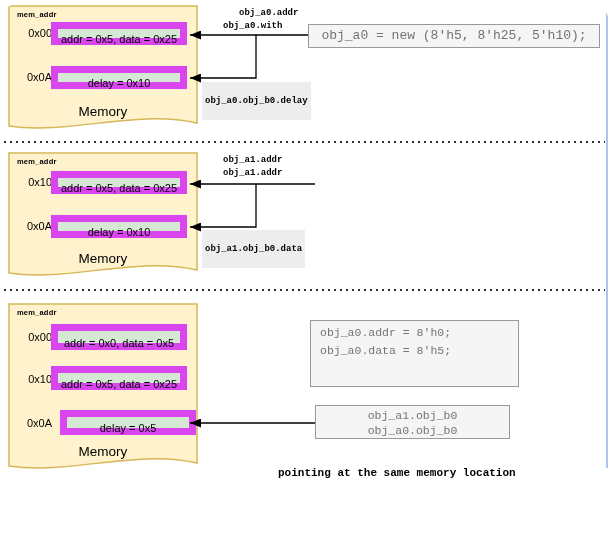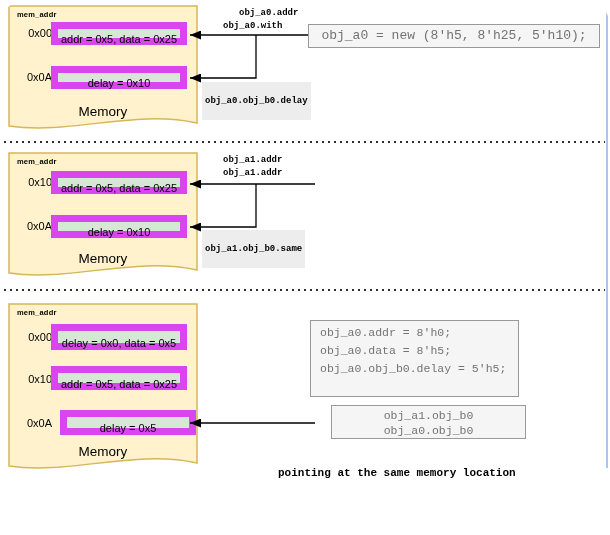--- a/index.html
+++ b/index.html
@@ -61,48 +61,47 @@
   <div class="addr" style="top:176px">0x10</div>
   <div class="cell" style="top:171px;height:23px;line-height:21px;">addr = 0x5, data = 0x25</div>
 
   <div class="addr" style="top:220px">0x0A</div>
   <div class="cell" style="top:215px;height:23px;line-height:21px;">delay = 0x10</div>
 
   <div class="mem-label" style="top:251px">Memory</div>
 
   <div class="ptr" style="left:223px;top:155px">obj_a1.addr</div>
   <div class="ptr" style="left:223px;top:168px">obj_a1.addr</div>
-  <div class="ptr ptr-bg" style="left:202px;top:230px">obj_a1.obj_b0.same</div>
+  <div class="ptr ptr-bg" style="left:202px;top:230px">obj_a1.obj_b0.data</div>
 
 
   <div class="sep" style="top:289px"></div>
 
   <svg class="mem-svg" style="top:303px" width="190" height="177">
     <path d="M1,1 L189,1 L189,160 C126,146 63,172 1,163 Z" fill="#FFF2CC" stroke="#D6B656" stroke-width="1.5"></path>
   </svg>
   <div class="mem-header" style="top:308px">mem_addr</div>
 
   <div class="addr" style="top:331px">0x00</div>
-  <div class="cell" style="top:324px;height:26px;line-height:24px;">delay = 0x0, data = 0x5</div>
+  <div class="cell" style="top:324px;height:26px;line-height:24px;">addr = 0x0, data = 0x5</div>
 
   <div class="addr" style="top:373px">0x10</div>
   <div class="cell" style="top:366px;height:24px;line-height:22px;">addr = 0x5, data = 0x25</div>
 
   <div class="addr" style="top:417px">0x0A</div>
   <div class="cell" style="top:410px;height:25px;line-height:23px;margin-left:9px;">delay = 0x5</div>
 
   <div class="mem-label" style="top:444px">Memory</div>
 
-  <div class="codebox" style="left:310px;top:320px;width:198px;height:56px;padding:3px 0 16px 9px;font-size:11.5px;line-height:18px;">
+  <div class="codebox" style="left:310px;top:320px;width:198px;height:56px;padding:3px 0 6px 9px;font-size:11.5px;line-height:18px;">
     <div>obj_a0.addr = 8'h0;</div>
     <div>obj_a0.data = 8'h5;</div>
-    <div>obj_a0.obj_b0.delay = 5'h5;</div>
   </div>
 
-  <div class="codebox center" style="left:315px;top:405px;width:193px;height:30px;padding-top:2px;font-size:11.5px;line-height:15px;margin-left:16px;">
+  <div class="codebox center" style="left:315px;top:405px;width:193px;height:30px;padding-top:2px;font-size:11.5px;line-height:15px;">
     <div>obj_a1.obj_b0</div>
     <div>obj_a0.obj_b0</div>
   </div>
 
   <div class="note" style="left:278px;top:467px">pointing at the same memory location</div>
 
   <svg class="overlay" width="610" height="535">
     <defs>
       <marker id="arr" markerUnits="userSpaceOnUse" markerWidth="11" markerHeight="9" refX="11" refY="4.5" orient="auto">
         <path d="M0,0 L11,4.5 L0,9 Z" fill="#000"></path>

